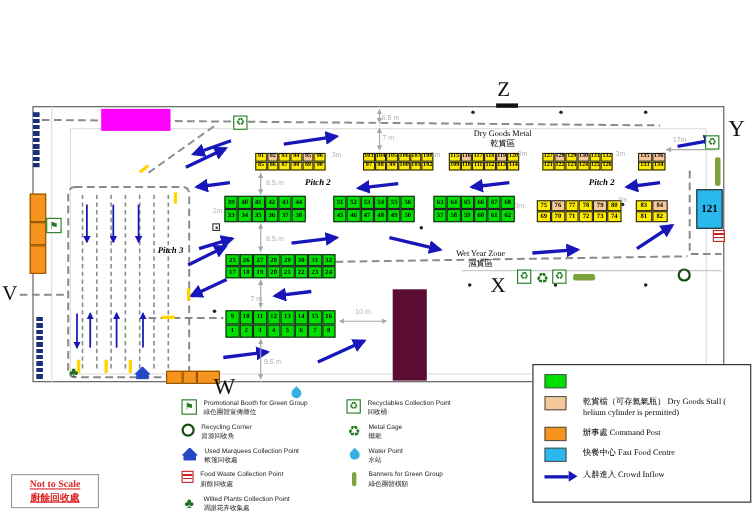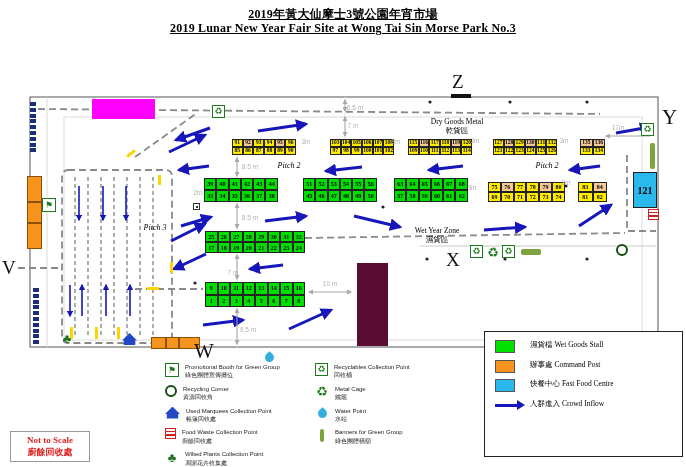--- a/index.html
+++ b/index.html
@@ -10,21 +10,21 @@
               font-size:12px;text-decoration:underline;letter-spacing:.2px}
   svg.overlay{position:absolute;left:0;top:0}
   
   .row{display:flex}
   .stall-cell{box-sizing:border-box;border:.5px solid #222;display:flex;align-items:center;
               justify-content:center;line-height:1;font-weight:bold;color:#000}
   
   .dim{position:absolute;transform:translateX(-50%);font-family:"Liberation Sans",sans-serif;
        font-size:6.5px;color:#b3b3b3;white-space:nowrap}
   .letter{position:absolute;font-weight:500;color:#111;line-height:1}
-  .pitch{position:absolute;transform:translateX(-50%);font-style:italic;font-weight:normal;
+  .pitch{position:absolute;transform:translateX(-50%);font-style:italic;font-weight:bold;
          font-size:8px;white-space:nowrap}
   .zone{position:absolute;transform:translateX(-50%);text-align:center;font-size:7.5px;
         line-height:1.25;white-space:nowrap}
   
   .bld{position:absolute}
   .magenta{background:#ff00ff}
   .maroon{background:#5a0c33}
   .fastfood{background:#29b9ec;border:1px solid #222;display:flex;align-items:center;
             justify-content:center;font-size:10px;font-weight:bold}
   .command{background:#f7941d;border:.5px solid #8a5200}
@@ -63,29 +63,27 @@
   
   .legend-left-col{position:absolute;display:flex;flex-direction:column;gap:5px}
   #legend-left-col1{left:165px;top:363px}
   #legend-left-col2{left:315px;top:363px}
   .ll-row{display:flex;gap:6px;align-items:flex-start}
   .ll-text{font-family:"Liberation Sans",sans-serif;font-size:6px;line-height:1.4;color:#222}
   
   .nts{position:absolute;left:10px;top:431px;width:78px;height:29px;border:1px solid #999;
        display:flex;flex-direction:column;align-items:center;justify-content:center;
        color:#d22;font-weight:bold;font-size:9px;line-height:1.3}
-  .nts div{}
+  .nts div{text-decoration:underline}
 </style>
 </head>
 <body>
 
 <div class="stage">
 
-  <div class="title-line" style="top:6px">2019年黃大仙摩士3號公園年宵市場</div>
-  <div class="title-line" style="top:21px">2019 Lunar New Year Fair Site at Wong Tai Sin Morse Park No.3</div>
 
   <svg class="overlay" width="686" height="467" viewBox="0 0 686 467">
     <defs>
       <marker id="ah" viewBox="0 0 10 10" refX="8" refY="5" markerWidth="4.2" markerHeight="4.2" orient="auto-start-reverse">
         <path d="M0 0L10 5L0 10z" fill="#1616bb"></path>
       </marker>
       <marker id="gh" viewBox="0 0 10 10" refX="8" refY="5" markerWidth="5" markerHeight="5" orient="auto-start-reverse">
         <path d="M0 0L10 5L0 10z" fill="#a8a8a8"></path>
       </marker>
     </defs>
@@ -454,21 +452,24 @@
       <div class="zone" style="left: 437px; top: 226px;">
         <div>Wet Year Zone</div>
         <div>濕貨區</div>
       </div>
     </div>
 
   <div class="legend-right">
     <div id="legend-right-items">
         <div class="lr-row">
           <div class="swatch" style="background: rgb(0, 224, 0);"></div>
-          <div class="lr-text">濕貨檔  Wet Goods Stall</div>
+        </div>
+        <div class="lr-row">
+          <div class="swatch" style="background: rgb(246, 201, 152);"></div>
+          <div class="lr-text">乾貨檔（可存氦氣瓶）  Dry Goods Stall ( helium cylinder is permitted)</div>
         </div>
         <div class="lr-row">
           <div class="swatch" style="background: rgb(247, 148, 29);"></div>
           <div class="lr-text">辦事處  Command Post</div>
         </div>
         <div class="lr-row">
           <div class="swatch" style="background: rgb(41, 185, 236);"></div>
           <div class="lr-text">快餐中心  Fast Food Centre</div>
         </div>
         <div class="lr-row">

